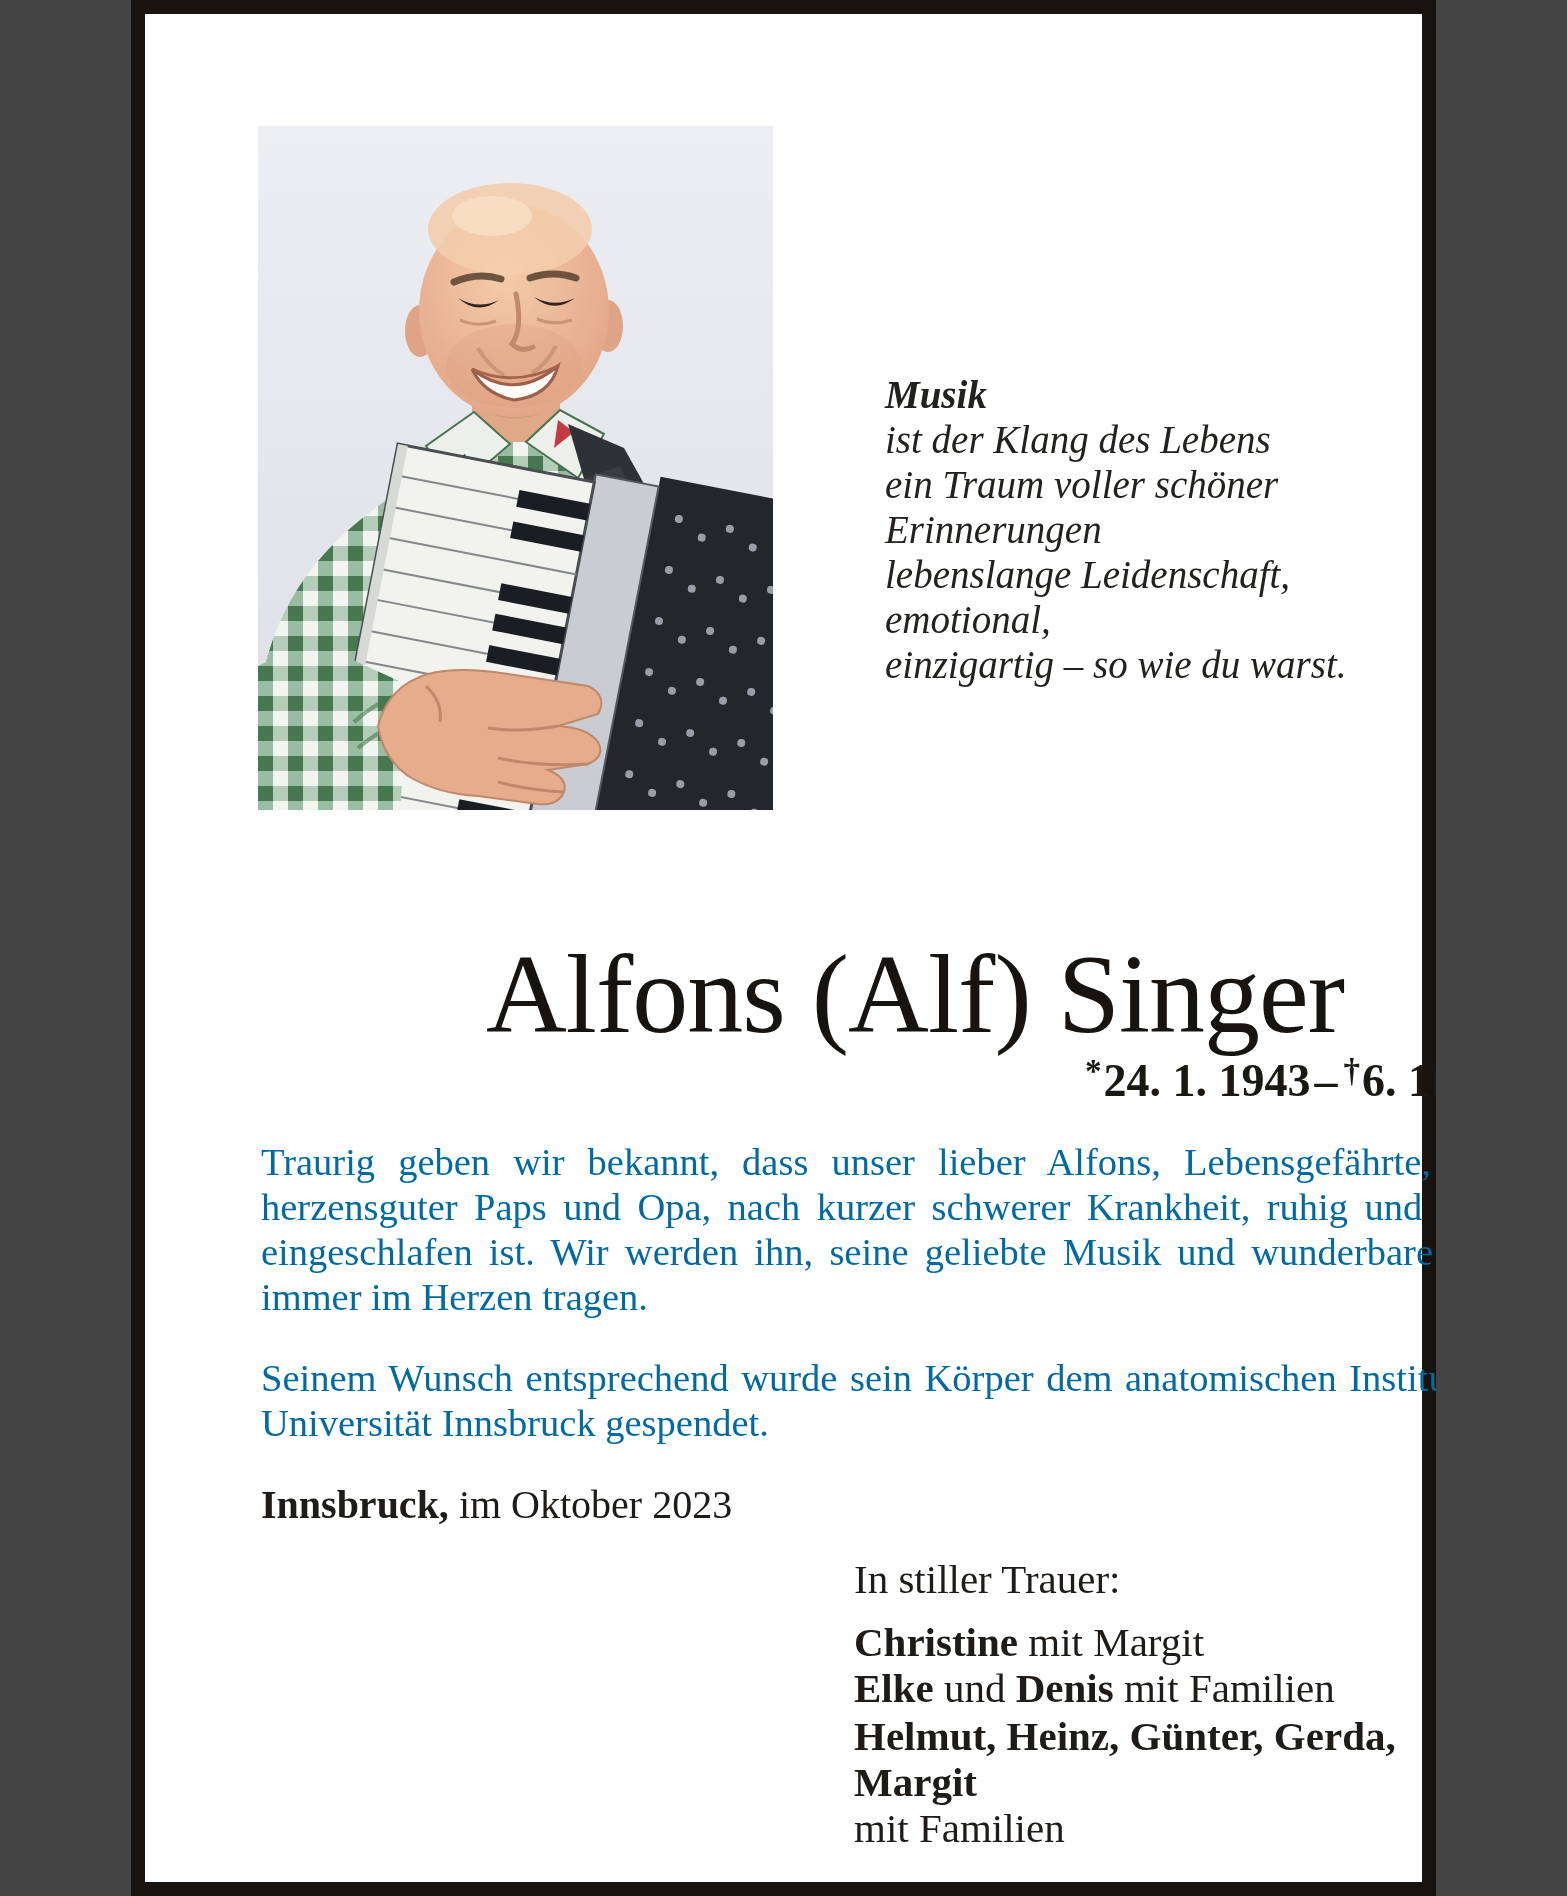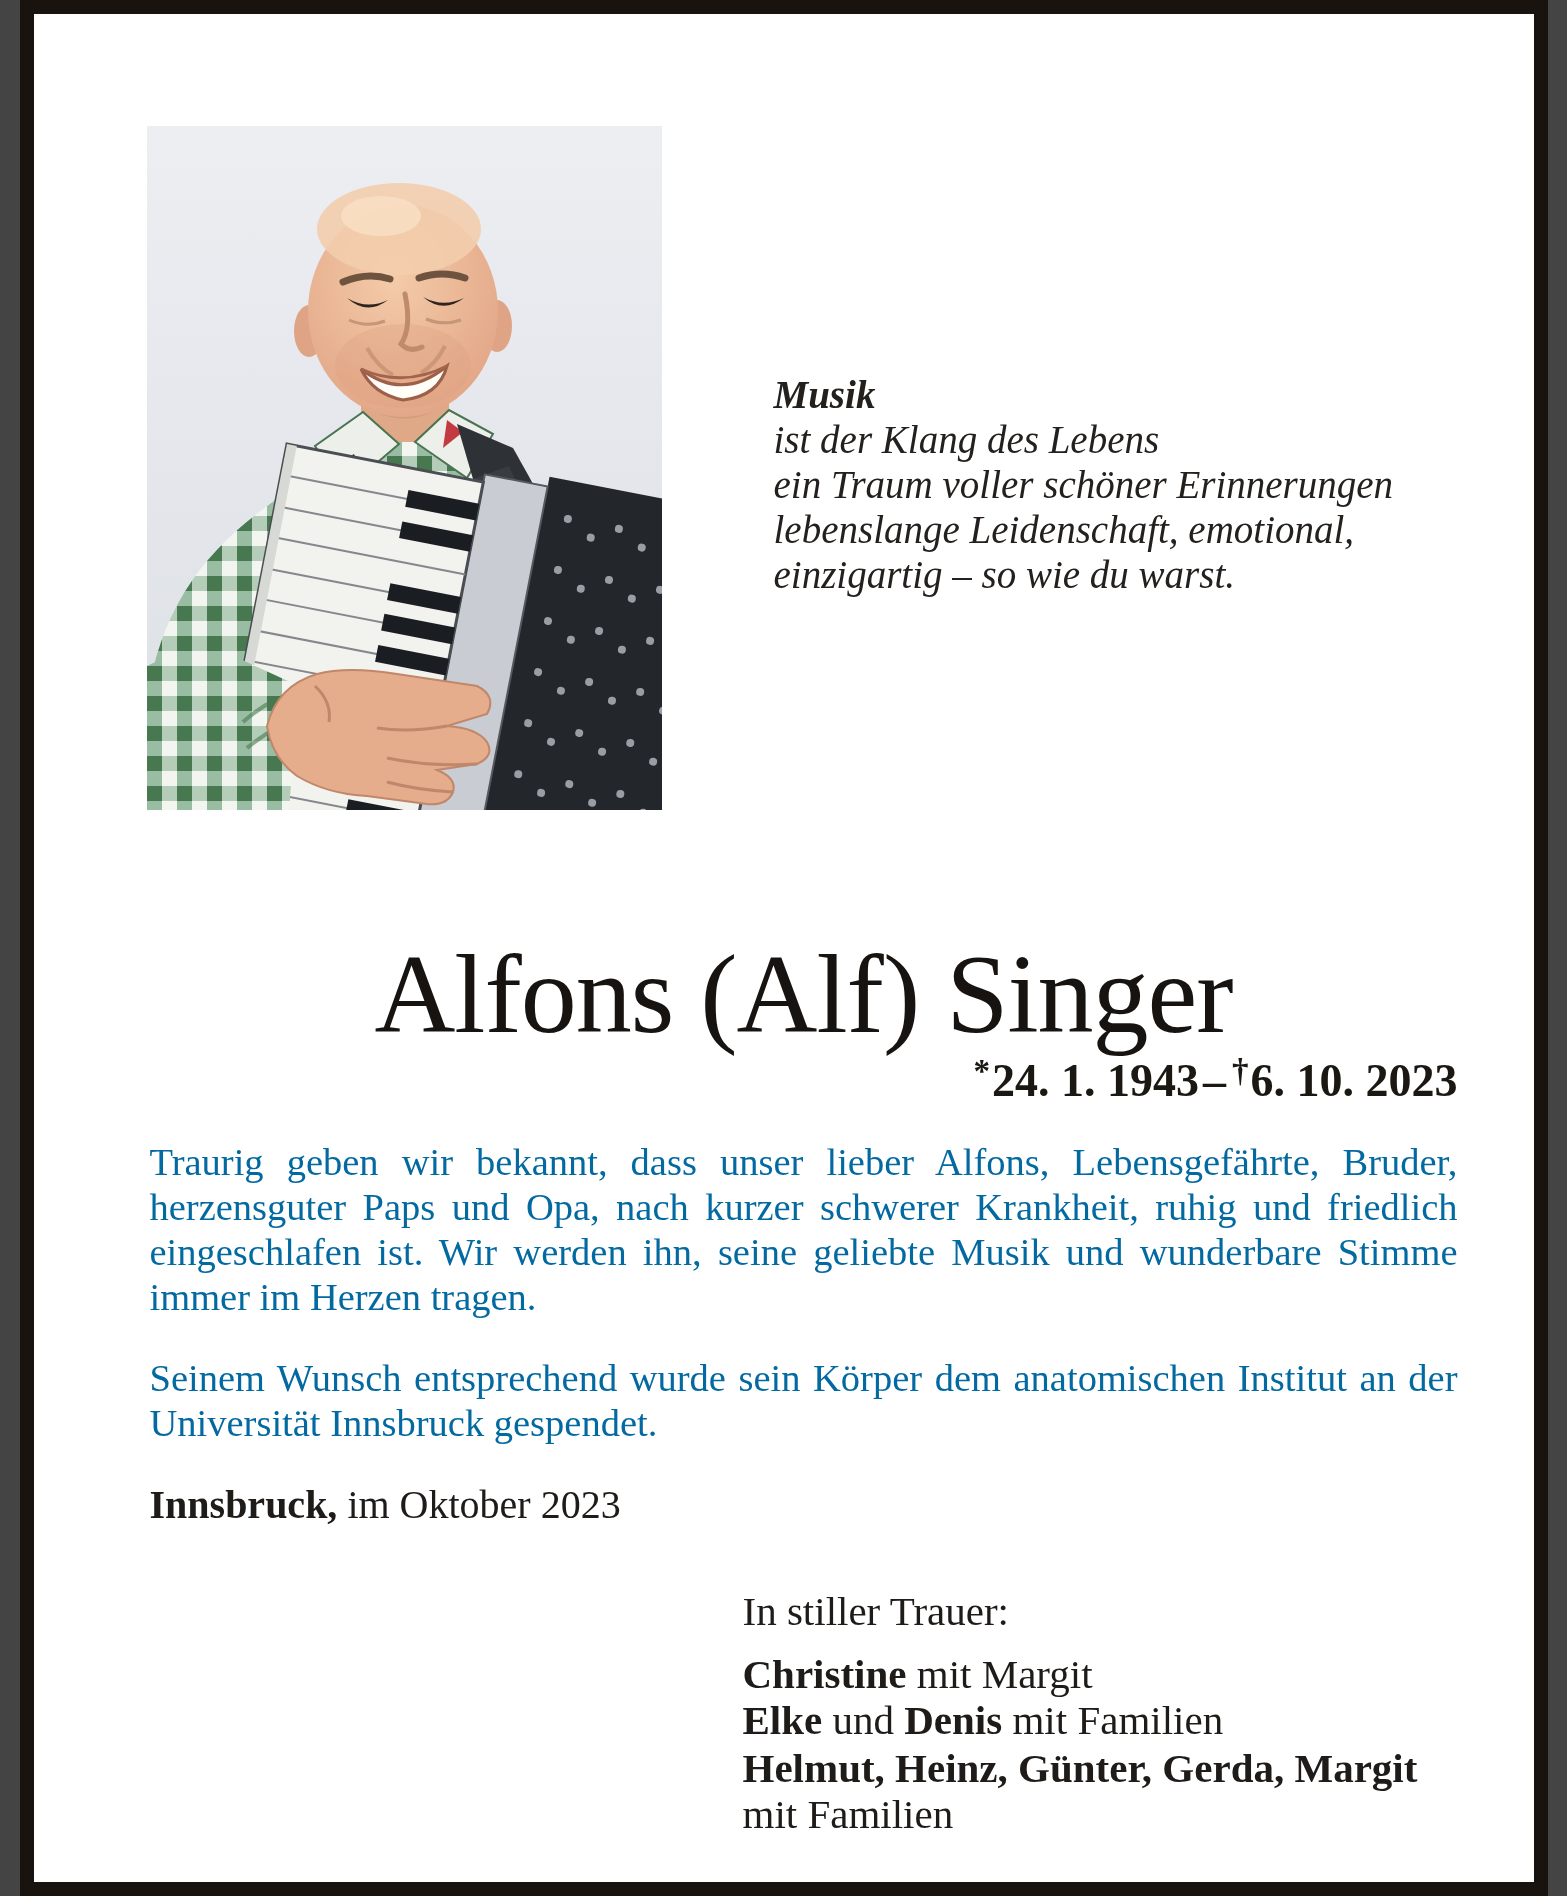--- a/index.html
+++ b/index.html
@@ -1,18 +1,18 @@
 <!DOCTYPE html>
 <html lang="de"><head>
 <meta charset="utf-8">
 <style>
   html,body{margin:0;padding:0;background:#444;}
   .page{
     position:relative;
-    width:1528px;height:1896px;
+    width:1305px;height:1896px;
     background:#ffffff;
     font-family:"Liberation Serif","DejaVu Serif",serif;
     color:#1d1a17;
     overflow:hidden;
     margin:0 auto;
   }
   .frame{
     position:absolute;inset:0;
     border:14px solid #18130f;
     pointer-events:none;
@@ -54,21 +54,21 @@
   .para2{top:1356px;}
   .dateline{
     position:absolute;left:130px;top:1482px;
     font-size:40px;line-height:46px;color:#1e1b18;
   }
   .dateline .b{font-weight:700;}
   .mourners{
     position:absolute;left:723px;top:1556px;
     font-size:41px;line-height:46px;color:#1e1b18;
   }
-  .mourners .heading{margin-bottom:17px;margin-top:32px;}
+  .mourners .heading{margin-bottom:17px;}
   .m-line .b{font-weight:700;}
   .m-gap{margin-top:2px;}
 </style>
 </head>
 <body>
 
 <div class="page">
   <div class="frame"></div>
 
   <div class="photo" role="img" aria-label="Porträtfoto: lächelnder Mann mit Glatze im grün-weiß karierten Hemd, spielt ein schwarzes Akkordeon">

